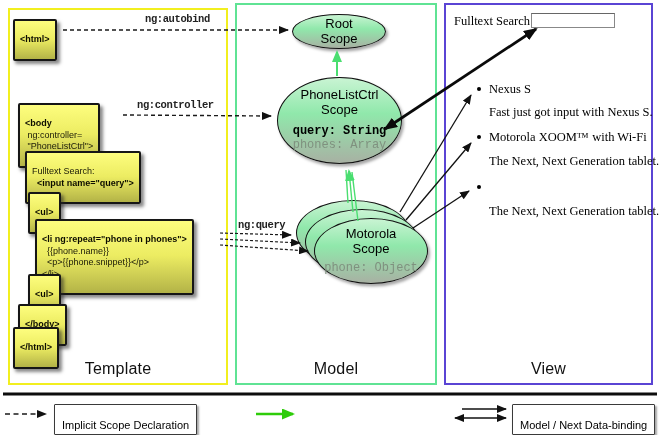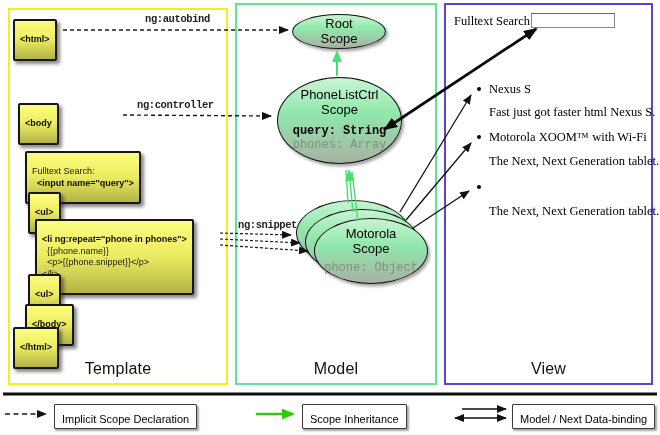--- a/index.html
+++ b/index.html
@@ -37,61 +37,62 @@
   .serif{position:absolute;z-index:2;font-family:"Liberation Serif","DejaVu Serif",serif;
     font-size:12.5px;color:#000;white-space:nowrap;}
   .view-input{position:absolute;z-index:2;left:531px;top:13px;width:78px;height:13px;
     border:1.5px solid #888;border-top-color:#666;background:#fff;padding:0 2px;font-size:10px;}
   .bullet{position:absolute;z-index:2;width:4px;height:4px;border-radius:50%;background:#000;}
   
   .overlay{position:absolute;left:0;top:0;z-index:5;pointer-events:none;}
   
   .legendbox{position:absolute;top:404px;z-index:3;background:#fff;border:1.7px solid #3a3a3a;
     border-radius:1px;box-shadow:1.5px 2px 2px rgba(0,0,0,.35);font-size:11px;color:#000;
-    padding:8px 7px 3px;white-space:nowrap;}
+    padding:14px 7px 3px;white-space:nowrap;}
 </style>
 </head>
 <body>
 
 <div class="stage">
 
   <div class="col col-template">
     <div class="col-label">Template</div>
   </div>
   <div class="col col-model">
     <div class="col-label">Model</div>
   </div>
   <div class="col col-view">
     <div class="col-label">View</div>
   </div>
 
   <div class="codebox" style="left:13px;top:19px"><span class="b">&lt;html&gt;</span></div>
 
   <div class="codebox" style="left:18px;top:103px"><span class="b">&lt;body
-</span></div>
+</span><span> ng:controller=
+ "PhoneListCtrl"&gt;</span></div>
 
   <div class="codebox" style="left:25px;top:151px"><span>Fulltext Search:
 </span><span class="b">  &lt;input name="query"&gt;</span></div>
 
   <div class="codebox" style="left:28px;top:192px"><span class="b">&lt;ul&gt;</span></div>
 
   <div class="codebox" style="left:35px;top:219px"><span class="b">&lt;li ng:repeat="phone in phones"&gt;
 </span><span>  {{phone.name}}
   &lt;p&gt;{{phone.snippet}}&lt;/p&gt;
 &lt;/li&gt;</span></div>
 
   <div class="codebox" style="left:28px;top:274px"><span class="b">&lt;ul&gt;</span></div>
 
-  <div class="codebox" style="left:25px;top:304px"><span class="b">&lt;/body&gt;</span></div>
+  <div class="codebox" style="left:18px;top:304px"><span class="b">&lt;/body&gt;</span></div>
 
   <div class="codebox" style="left:13px;top:327px"><span class="b">&lt;/html&gt;</span></div>
 
   <div class="nglabel" style="left:145px;top:13px">ng:autobind</div>
   <div class="nglabel" style="left:137px;top:99px">ng:controller</div>
-  <div class="nglabel" style="left:238px;top:219px">ng:snippet</div>
+  <div class="nglabel" style="left:238px;top:219px">ng:query</div>
 
   <div class="ellipse" style="left:292px;top:14px;width:92px;height:33px">
     <div class="t">Root
 Scope</div>
   </div>
 
   <div class="ellipse" style="left:277px;top:77px;width:123px;height:85px">
     <div class="t" style="margin-bottom:6px">PhoneListCtrl
 Scope</div>
     <div class="code strong">query: String</div>
@@ -104,31 +105,30 @@
     <div class="t" style="margin-bottom:4px">Motorola
 Scope</div>
     <div class="code dim">phone: Object</div>
   </div>
 
   <div class="serif" style="left:454px;top:14px">Fulltext Search:</div>
   <input class="view-input" type="text" value="" style="">
 
   <div class="bullet" style="left:477px;top:87px"></div>
   <div class="serif" style="left:489px;top:82px">Nexus S</div>
-  <div class="serif" style="left:489px;top:105px">Fast just got faster html Nexus S.</div>
+  <div class="serif" style="left:489px;top:105px">Fast just got input with Nexus S.</div>
 
   <div class="bullet" style="left:477px;top:135px"></div>
   <div class="serif" style="left:489px;top:130px">Motorola XOOM™ with Wi-Fi</div>
   <div class="serif" style="left:489px;top:154px">The Next, Next Generation tablet.</div>
 
   <div class="bullet" style="left:477px;top:185px"></div>
   <div class="serif" style="left:489px;top:204px">The Next, Next Generation tablet.</div>
 
   <div class="legendbox" style="left:54px">Implicit Scope Declaration</div>
-  <div class="legendbox" style="left:302px">Scope Inheritance</div>
   <div class="legendbox" style="left:512px">Model / Next Data-binding</div>
 
   <svg class="overlay" width="660" height="435" viewBox="0 0 660 435">
     <defs>
       <marker id="abk" markerUnits="userSpaceOnUse" markerWidth="10" markerHeight="8" refX="9" refY="4" orient="auto-start-reverse">
         <path d="M0,0 L10,4 L0,8 Z" fill="#111"></path>
       </marker>
       <marker id="abg" markerUnits="userSpaceOnUse" markerWidth="14" markerHeight="11" refX="12" refY="5.5" orient="auto-start-reverse">
         <path d="M0,0 L14,5.5 L0,11 Z" fill="#0a0a0a"></path>
       </marker>

